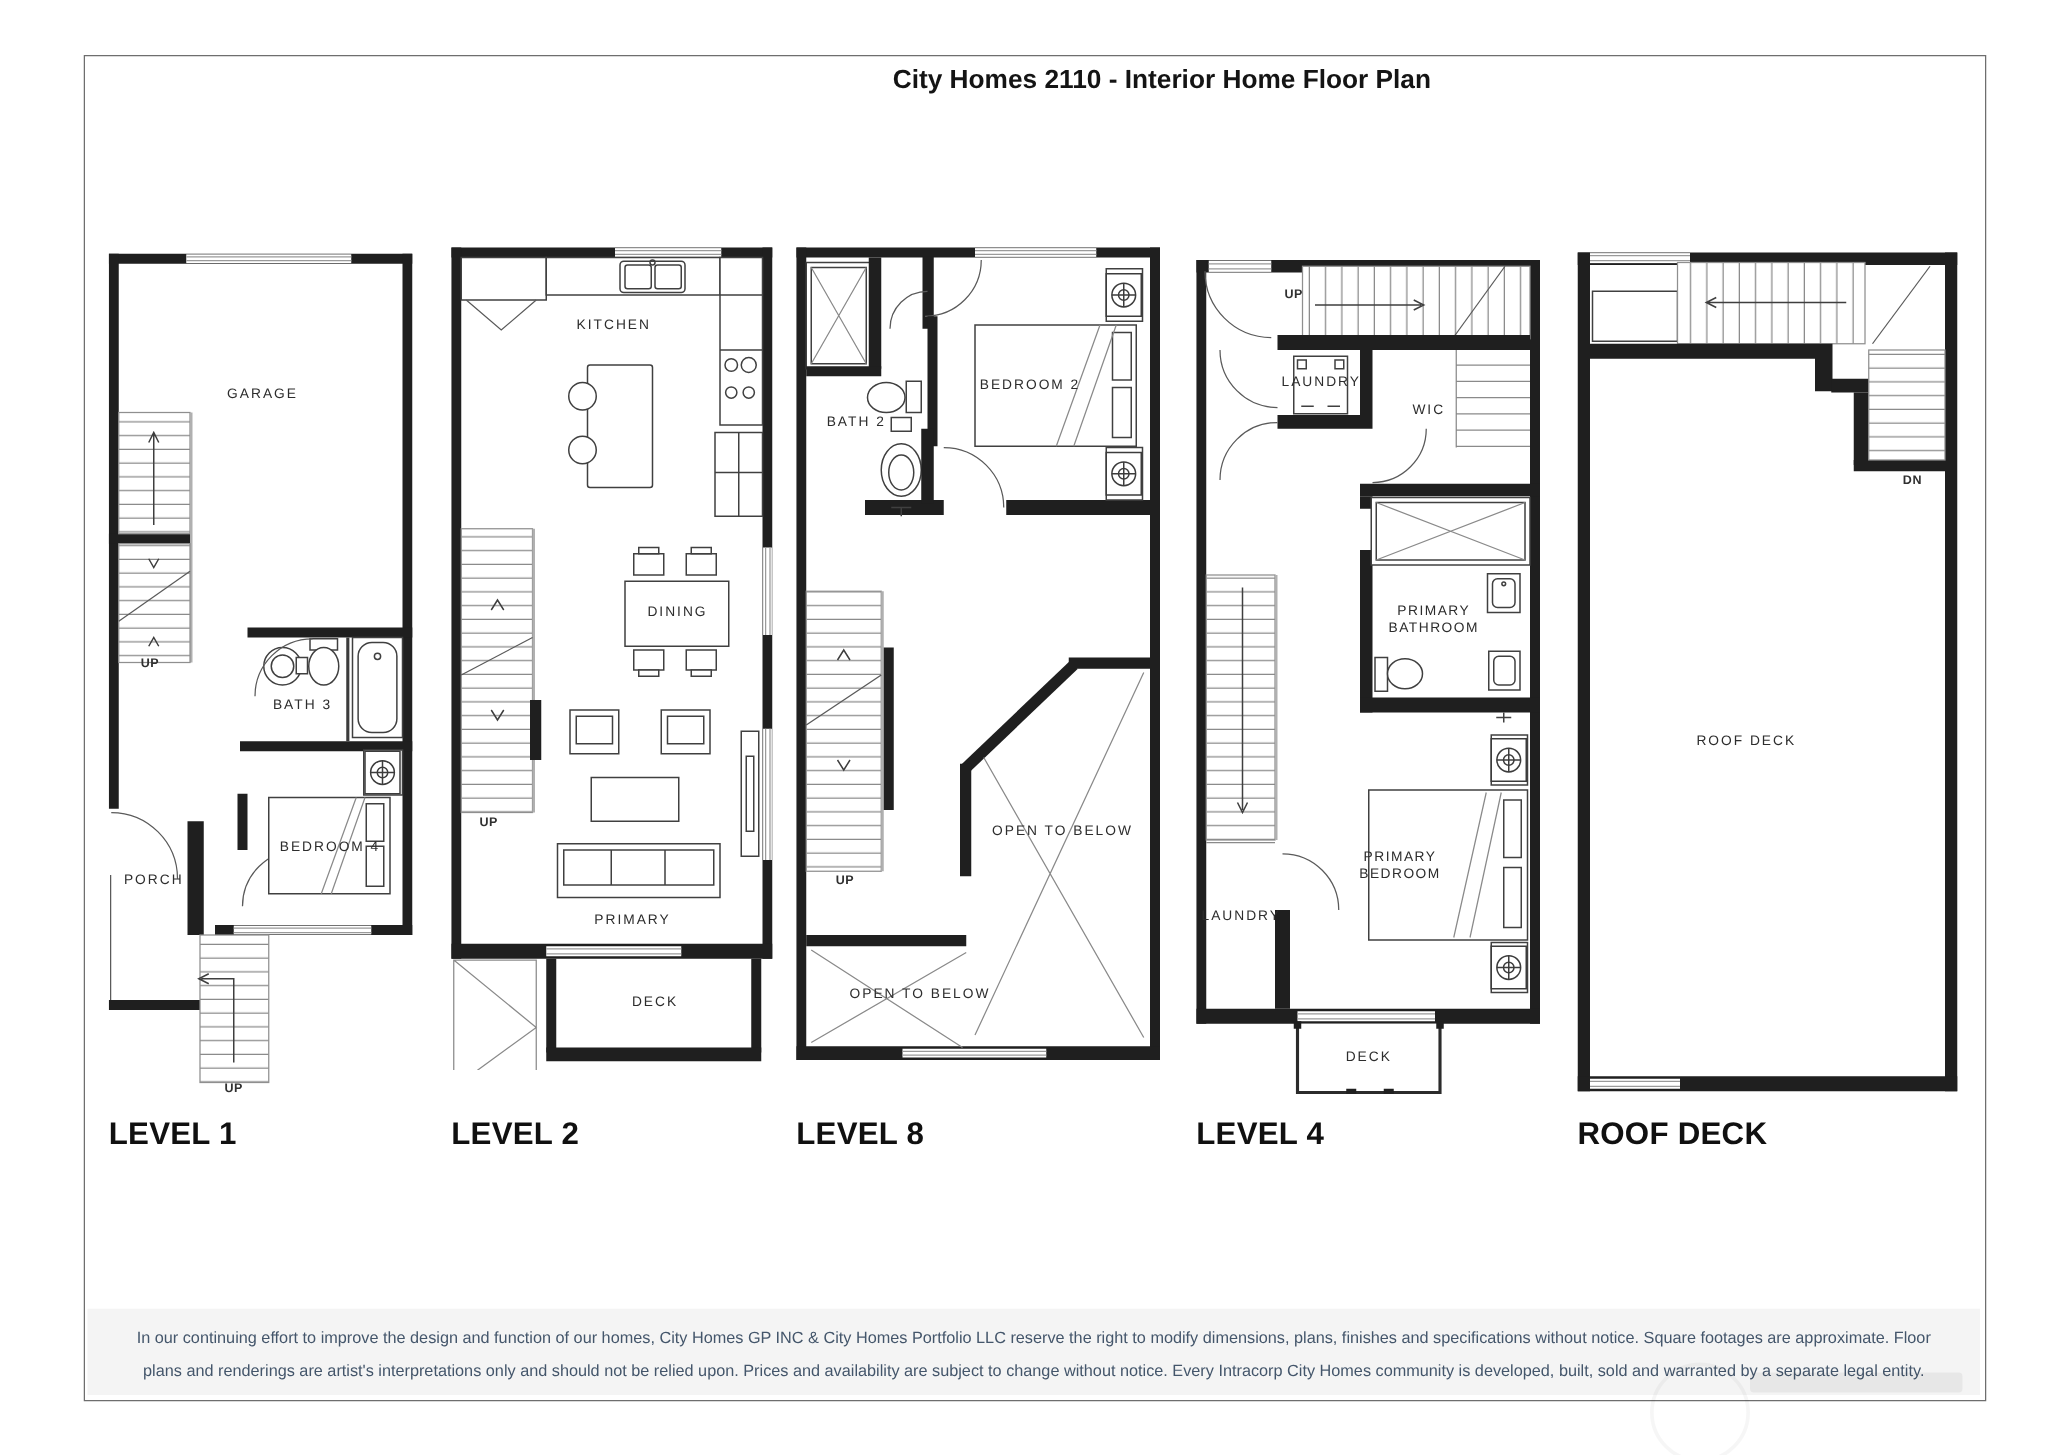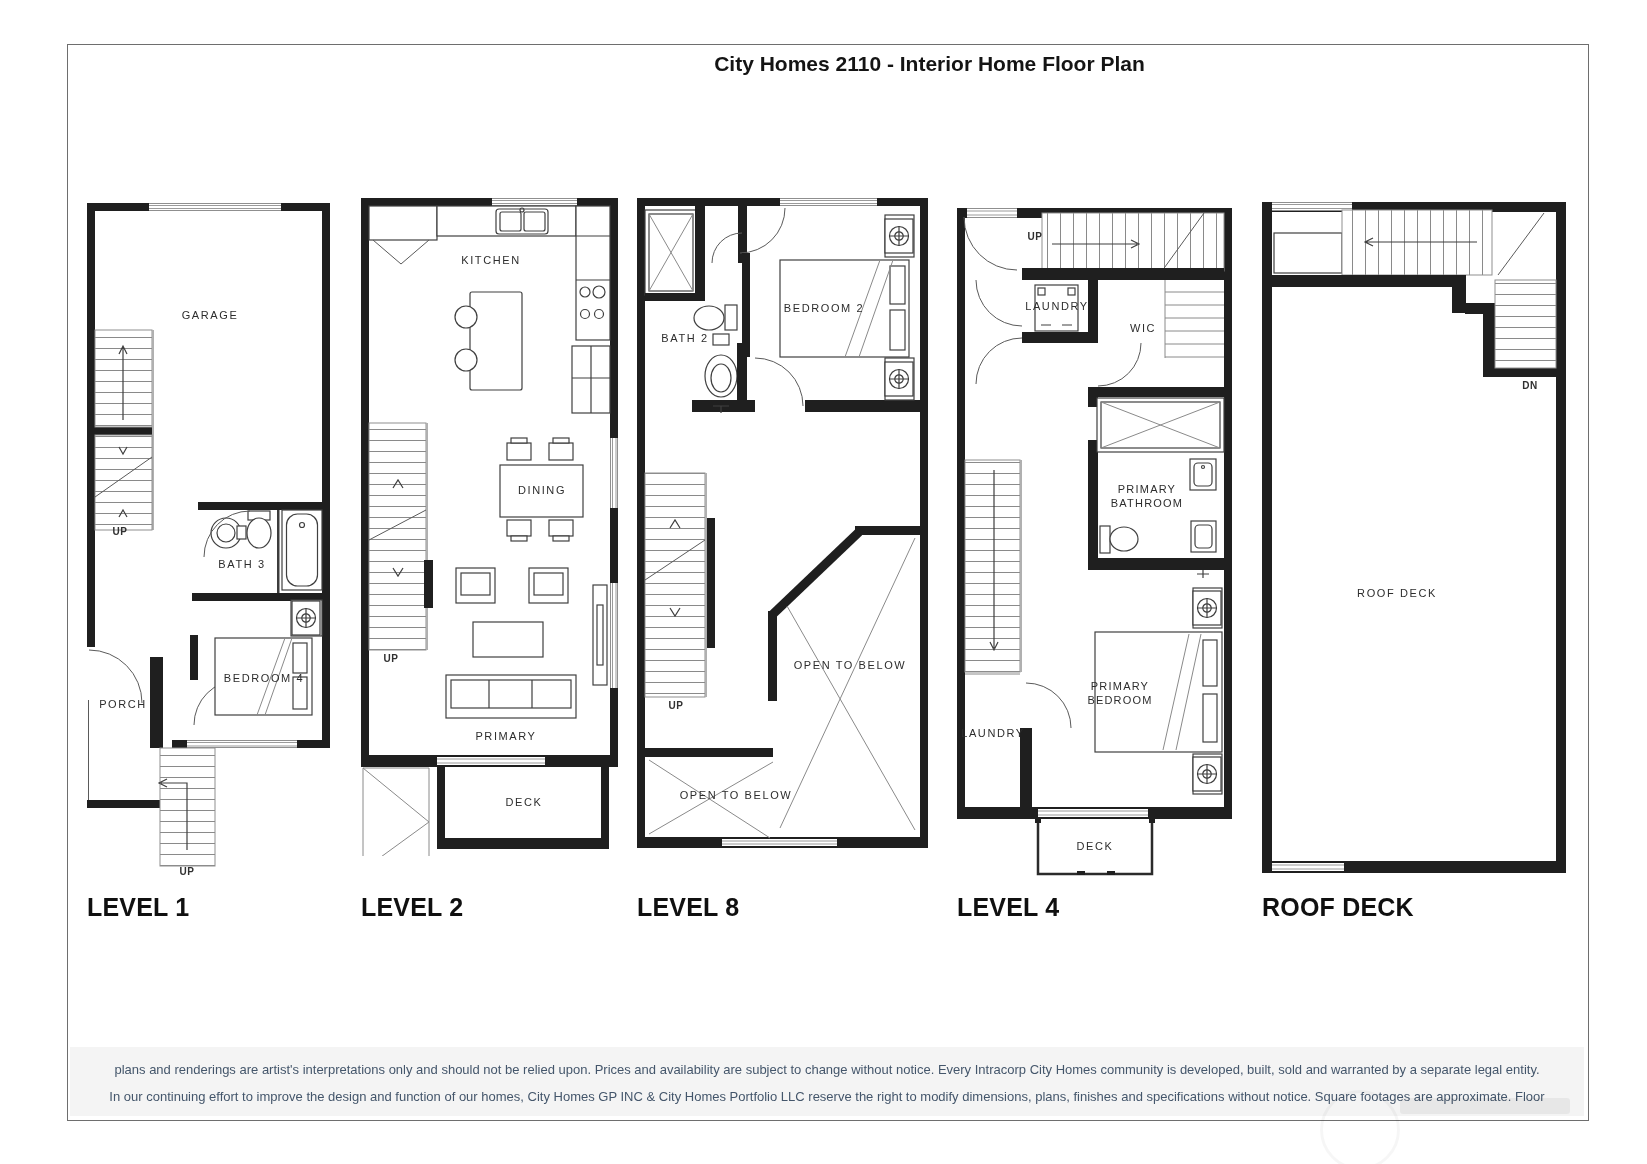--- a/index.html
+++ b/index.html
@@ -324,18 +324,18 @@
     <rect class="wall" x="221" y="129" width="12" height="58"></rect>
     <rect class="wall" x="221" y="183" width="73" height="9"></rect>
     <rect class="stairH" x="233" y="95" width="61" height="88"></rect>
   </svg>
   <span class="tiny" style="left:268px;top:200px">DN</span>
   <span class="rlabel" style="left:135px;top:408px">ROOF DECK</span>
 </div>
 <div class="caption" style="left:1262px;width:304px">ROOF DECK</div>
 
 <div class="disclaimer">
+  <div class="dline">In our continuing effort to improve the design and function of our homes, City Homes GP INC &amp; City Homes Portfolio LLC reserve the right to modify dimensions, plans, finishes and specifications without notice. Square footages are approximate. Floor</div>
   <div class="dline">plans and renderings are artist's interpretations only and should not be relied upon. Prices and availability are subject to change without notice. Every Intracorp City Homes community is developed, built, sold and warranted by a separate legal entity.</div>
-  <div class="dline">In our continuing effort to improve the design and function of our homes, City Homes GP INC &amp; City Homes Portfolio LLC reserve the right to modify dimensions, plans, finishes and specifications without notice. Square footages are approximate. Floor</div>
 </div>
 
 <div class="wm-circle"></div>
 <div class="wm-dash"></div>
 
 </body></html>

